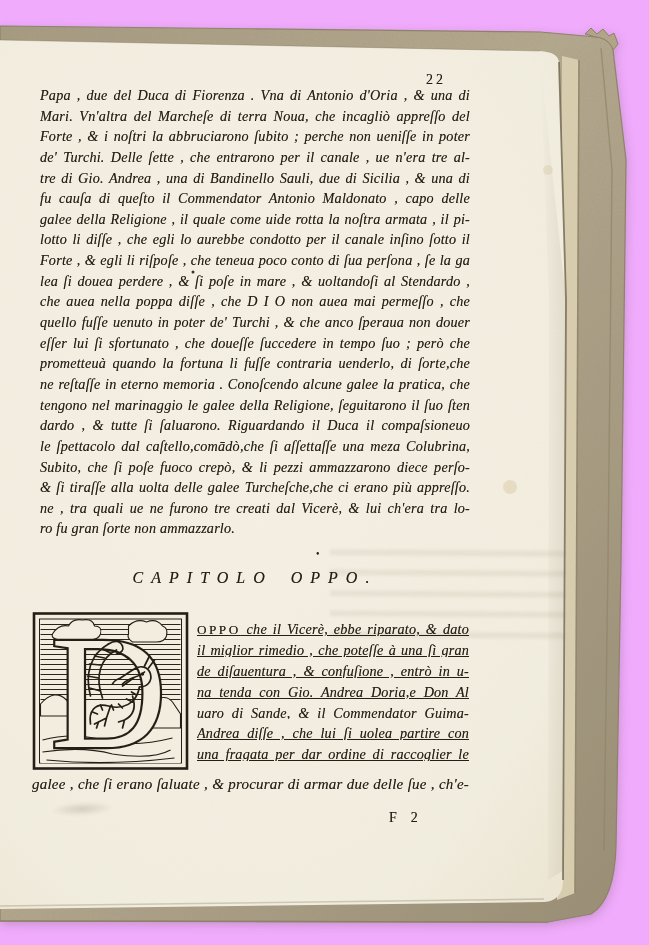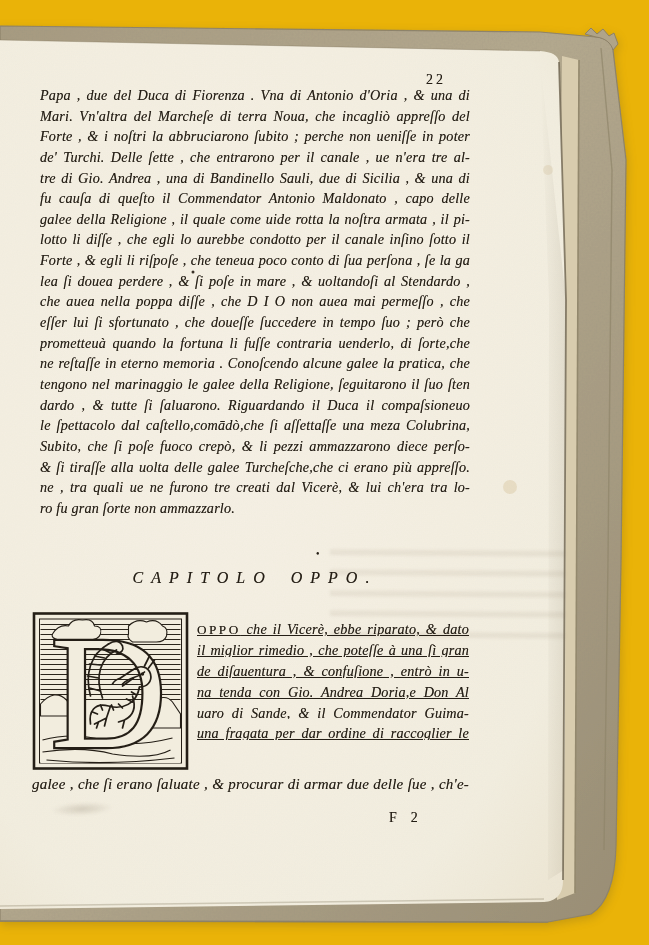--- a/index.html
+++ b/index.html
@@ -1,16 +1,16 @@
 <!DOCTYPE html>
 <html><head>
 <meta charset="utf-8">
 <style>
   html,body{margin:0;padding:0;background:#ffffff;}
-  .scene{position:relative;width:649px;height:945px;background:#eab308;overflow:hidden;
+  .scene{position:relative;width:649px;height:945px;background:#f0abfc;overflow:hidden;
          font-family:"Liberation Serif","DejaVu Serif",serif;color:#241e15;}
   .backdrop{position:absolute;left:0;top:0;width:649px;height:945px;}
   
   .txt{position:absolute;font-style:italic;letter-spacing:.2px;
        text-shadow:0 0 .5px rgba(36,30,21,.55);}
   .page-number{left:414px;top:72px;width:44px;text-align:center;font-size:14px;
        font-style:normal;letter-spacing:3px;}
   .body-block{left:40px;top:85px;width:430px;font-size:14.2px;line-height:20.65px;}
   .tl{text-align:justify;text-align-last:justify;height:20.65px;overflow:hidden;}
   .tl.para-end{text-align-last:left;}
@@ -115,20 +115,21 @@
     <div class="tl">Mari. Vn'altra del Marcheſe di terra Noua, che incagliò appreſſo del</div>
     <div class="tl">Forte , &amp; i noſtri la abbruciarono ſubito ; perche non ueniſſe in poter</div>
     <div class="tl">de' Turchi.  Delle ſette , che entrarono per il canale , ue n'era tre al-</div>
     <div class="tl">tre di Gio. Andrea , una di Bandinello Sauli, due di Sicilia , &amp; una di</div>
     <div class="tl">fu cauſa di queſto il Commendator Antonio Maldonato , capo delle</div>
     <div class="tl">galee della Religione , il quale come uide rotta la noſtra armata , il pi-</div>
     <div class="tl">lotto li diſſe , che egli lo aurebbe condotto per il canale inſino ſotto il</div>
     <div class="tl">Forte , &amp; egli li riſpoſe , che teneua poco conto di ſua perſona , ſe la ga</div>
     <div class="tl">lea ſi douea perdere , &amp; ſi poſe in mare , &amp; uoltandoſi al Stendardo ,</div>
     <div class="tl">che auea nella poppa diſſe , che D I O non auea mai permeſſo , che</div>
+    <div class="tl">quello fuſſe uenuto in poter de' Turchi , &amp; che anco ſperaua non douer</div>
     <div class="tl">eſſer lui ſi sfortunato , che doueſſe ſuccedere in tempo ſuo ; però che</div>
     <div class="tl">prometteuà quando la fortuna li fuſſe contraria uenderlo, di ſorte,che</div>
     <div class="tl">ne reſtaſſe in eterno memoria . Conoſcendo alcune galee la pratica, che</div>
     <div class="tl">tengono nel marinaggio le galee della Religione, ſeguitarono il ſuo ſten</div>
     <div class="tl">dardo , &amp; tutte ſi ſaluarono.  Riguardando il Duca il compaſsioneuo</div>
     <div class="tl">le ſpettacolo dal caſtello,comādò,che ſi aſſettaſſe una meza Colubrina,</div>
     <div class="tl">Subito, che ſi poſe fuoco crepò, &amp; li pezzi ammazzarono diece perſo-</div>
     <div class="tl">&amp; ſi tiraſſe alla uolta delle galee Turcheſche,che ci erano più appreſſo.</div>
     <div class="tl">ne , tra quali ue ne furono tre creati dal Vicerè, &amp; lui ch'era tra lo-</div>
     <div class="tl para-end">ro fu gran ſorte non ammazzarlo.</div>
@@ -180,20 +181,21 @@
   </div>
 
   <div class="txt chapter-block">
     <div class="cl">
       <span class="opening-caps">OPPO</span><span> che il Vicerè, ebbe riparato, &amp; dato</span>
     </div>
     <div class="cl">il miglior rimedio , che poteſſe à una ſì gran</div>
     <div class="cl">de diſauentura , &amp; confuſione , entrò in u-</div>
     <div class="cl">na tenda con Gio. Andrea Doria,e Don Al</div>
     <div class="cl">uaro di Sande, &amp; il Commendator Guima-</div>
+    <div class="cl">Andrea diſſe , che lui ſi uolea partire con</div>
     <div class="cl">una fragata per dar ordine di raccoglier le</div>
   </div>
 
   <div class="txt full-line">galee , che ſi erano ſaluate , &amp; procurar di armar due delle ſue , ch'e-</div>
 
   <div class="txt signature">F 2</div>
 
 </div>
 
 </body></html>

